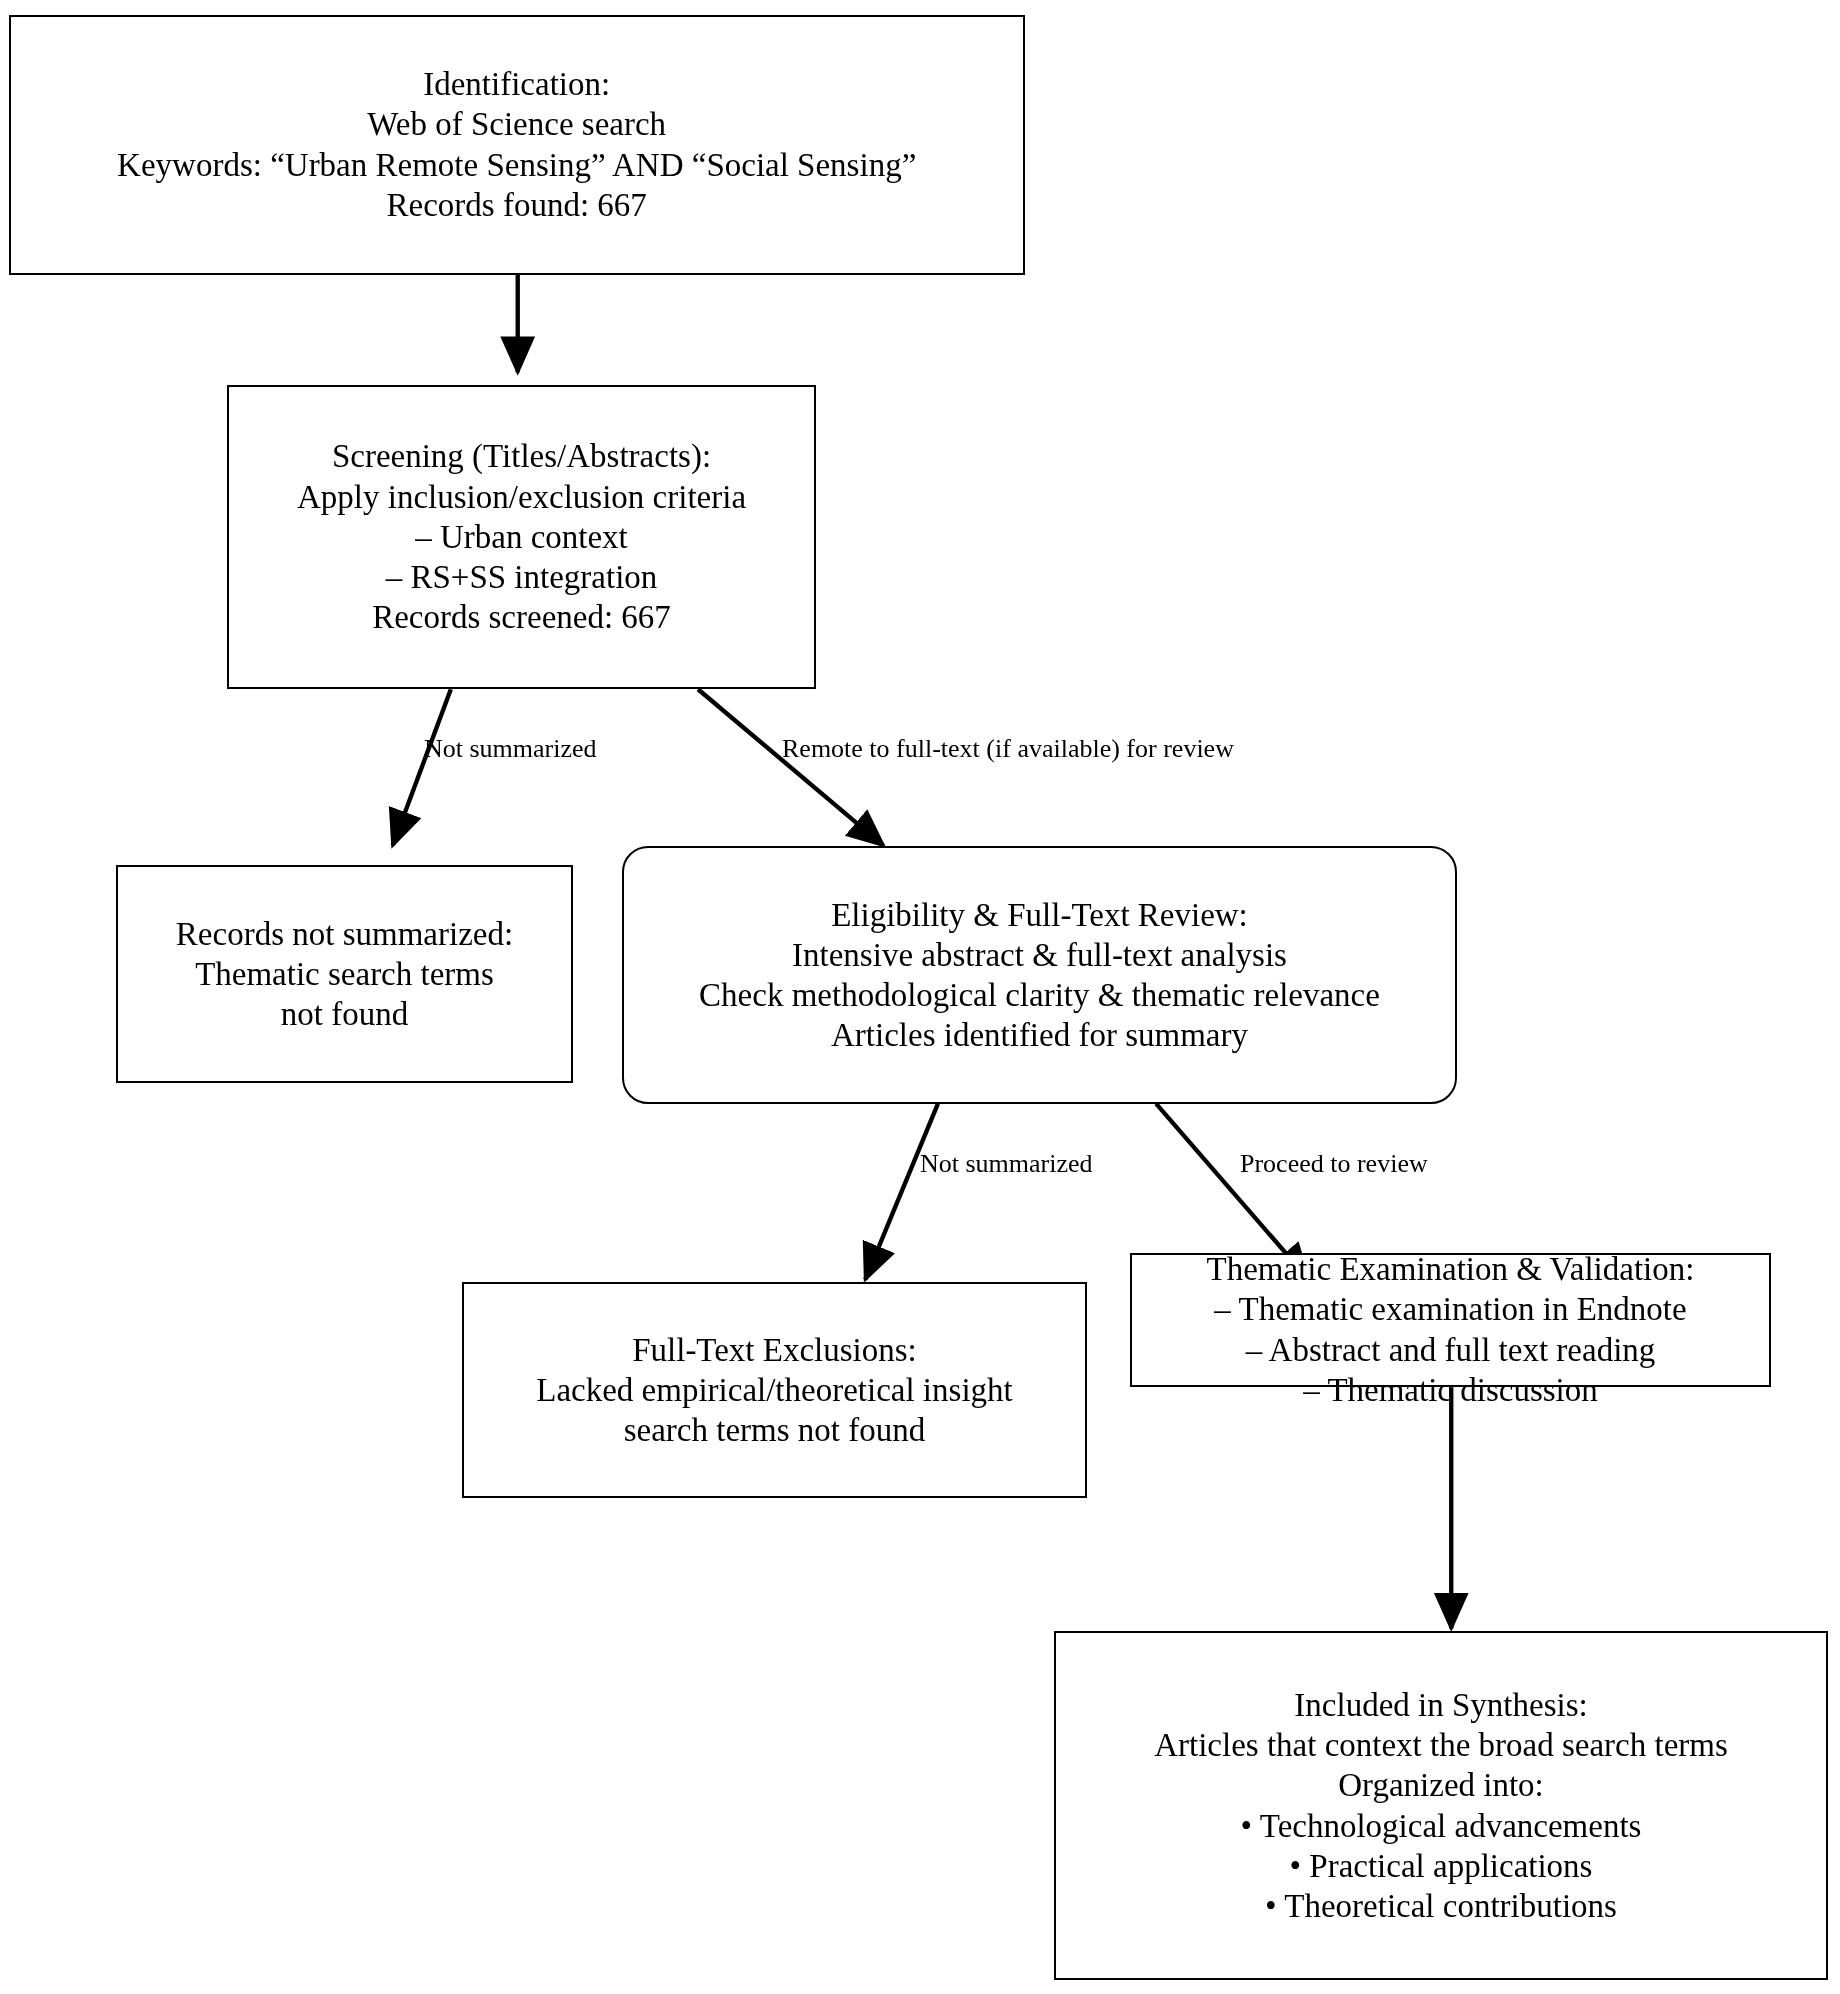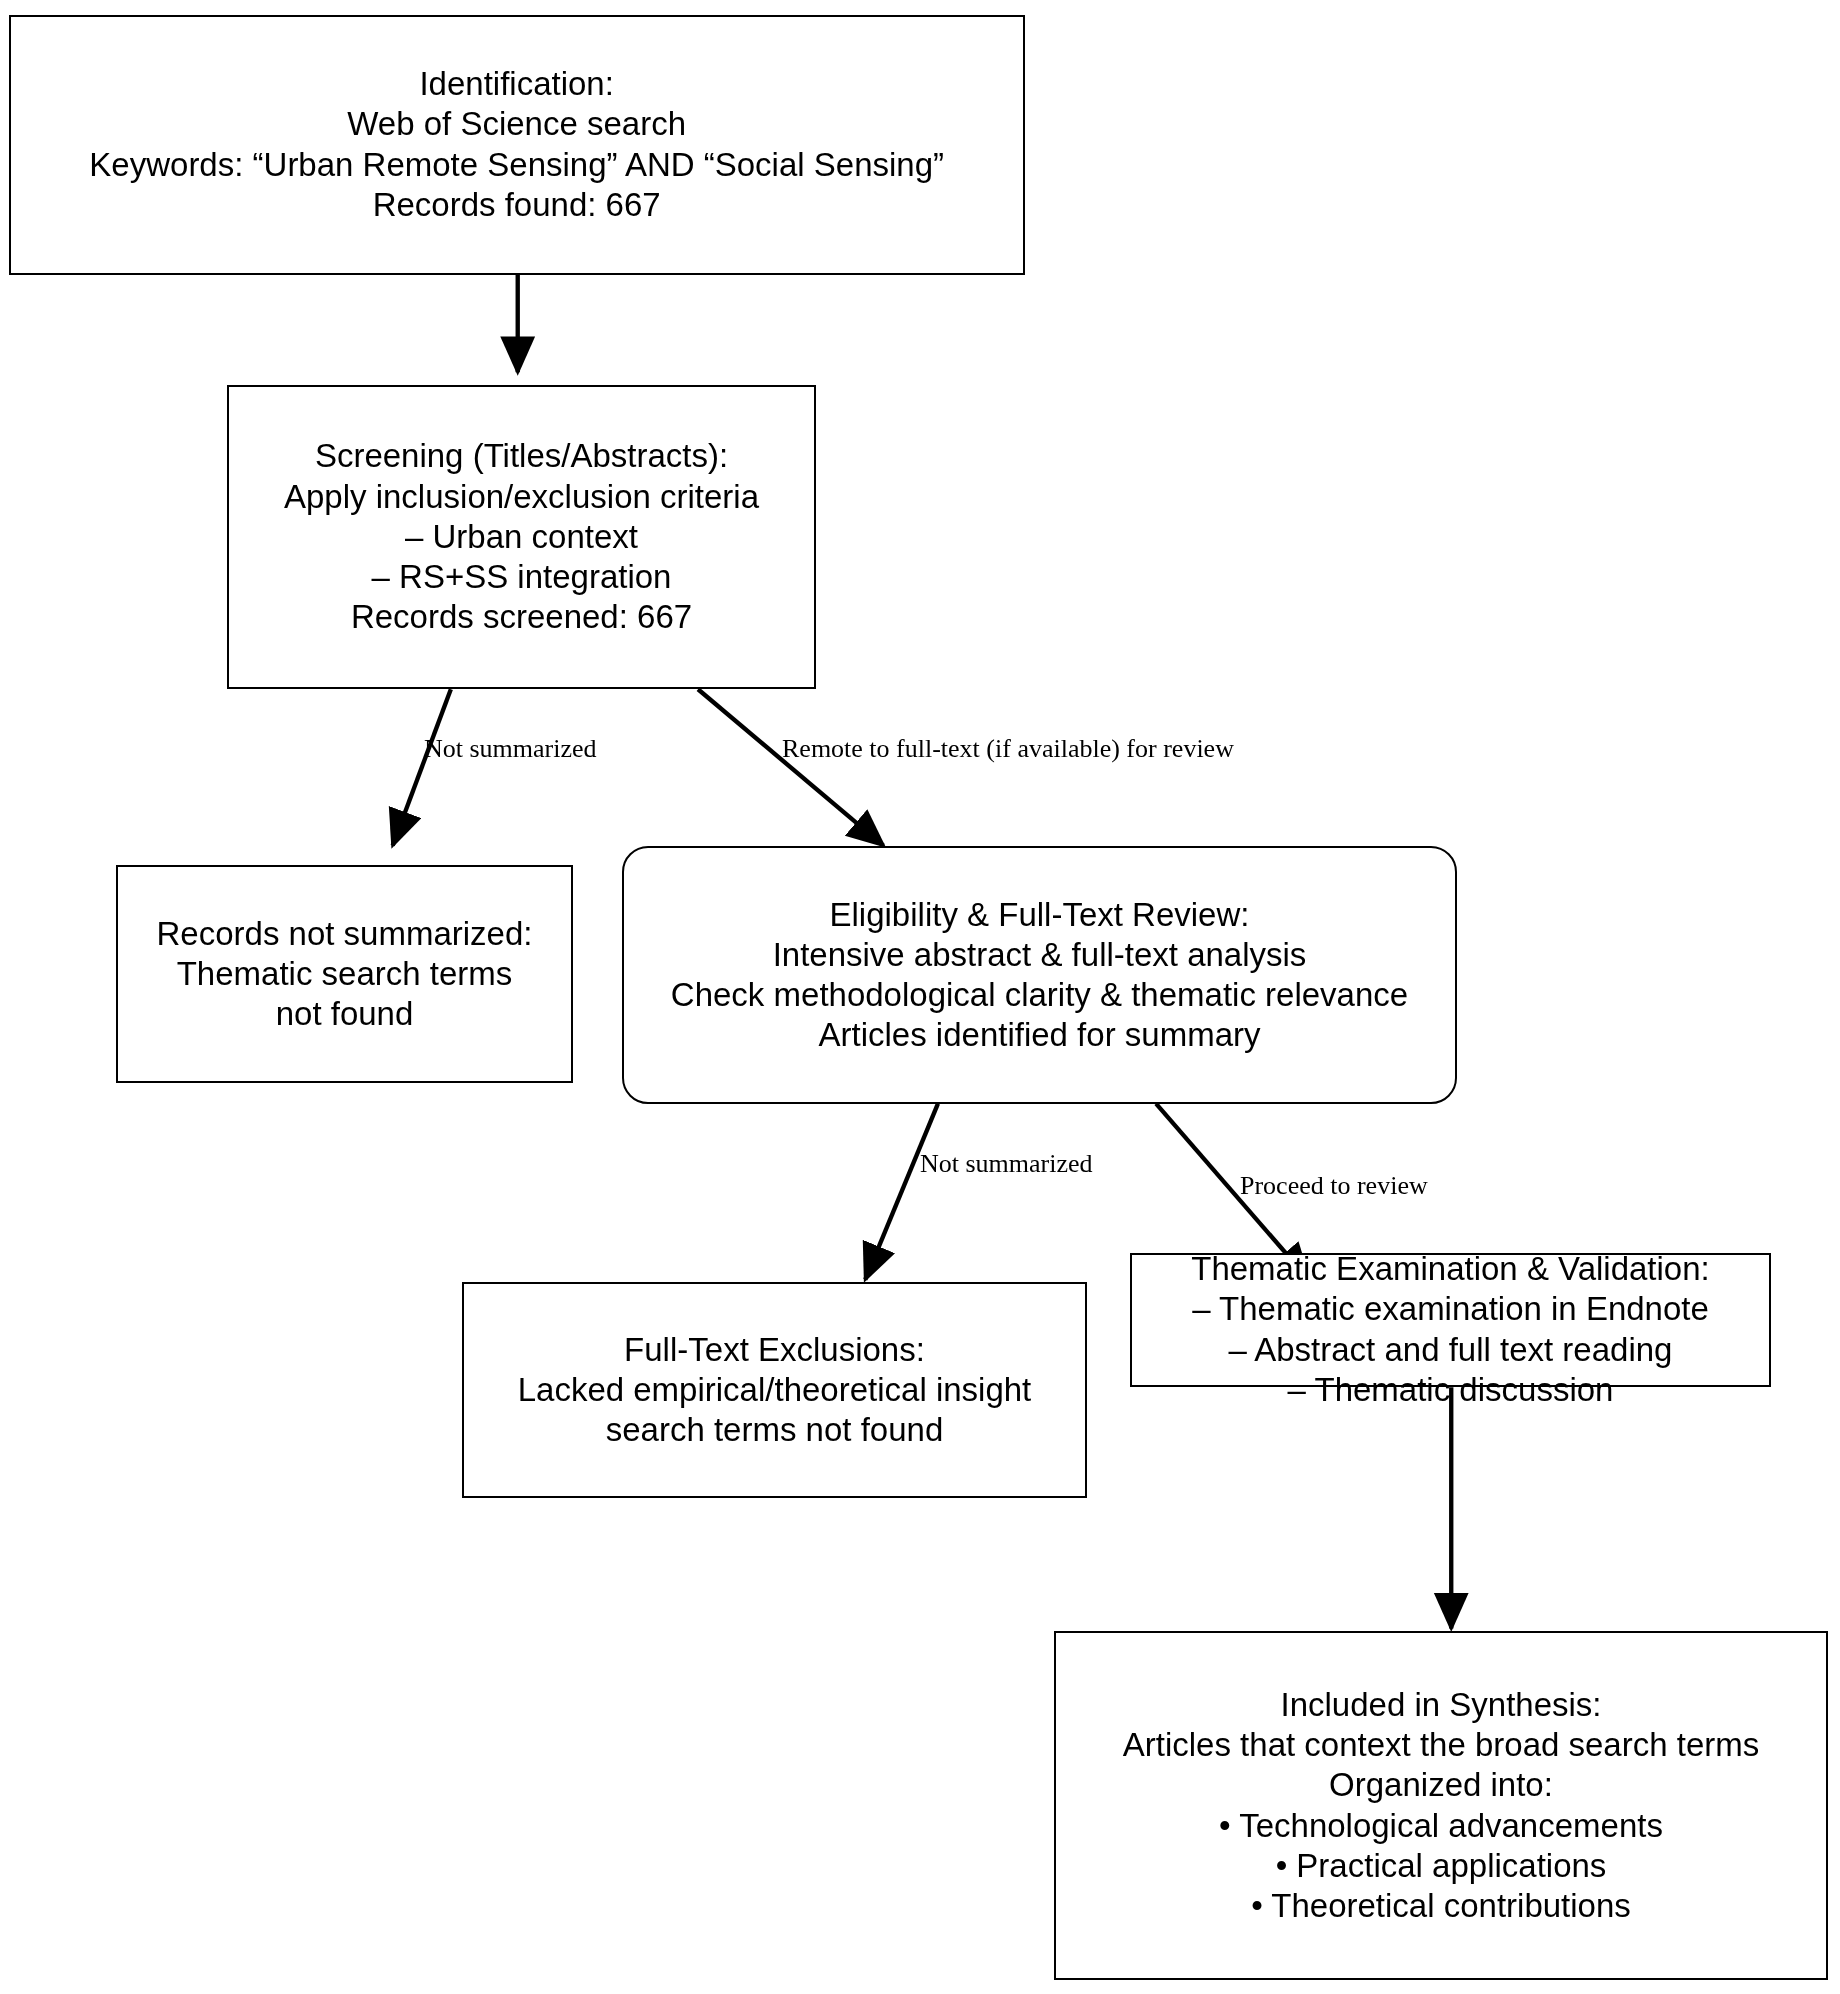--- a/index.html
+++ b/index.html
@@ -29,21 +29,21 @@
     position: absolute;
     box-sizing: border-box;
     border: 2.9px solid #000000;
     background: #ffffff;
     display: flex;
     align-items: center;
     justify-content: center;
     text-align: center;
   }
   .node .node-text {
-    font-family: Liberation Sans, sans-serif;
+    font-family: Liberation Serif, serif;
     font-size: 33px;
     line-height: 1.22;
     color: #000000;
     padding: 0 8.7px;
     white-space: pre-line;
   }
   .edge-label {
     position: absolute;
     font-family: "Liberation Serif", "DejaVu Serif", serif;
     font-size: 26px;
@@ -104,21 +104,21 @@
 
   <div class="node" style="left:622px; top:846px; width:835px; height:258px;border-radius:26px;">
     <div class="node-text">Eligibility &amp; Full-Text Review:
 Intensive abstract &amp; full-text analysis
 Check methodological clarity &amp; thematic relevance
 Articles identified for summary</div>
   </div>
 
   <div class="edge-label" style="left:920px; top:1151px;">Not summarized</div>
 
-  <div class="edge-label" style="left:1240px; top:1151px;margin-top:22px;">Proceed to review</div>
+  <div class="edge-label" style="left:1240px; top:1151px;">Proceed to review</div>
 
   <div class="node" style="left:462px; top:1282px; width:625px; height:216px;">
     <div class="node-text">Full-Text Exclusions:
 Lacked empirical/theoretical insight
 search terms not found</div>
   </div>
 
   <div class="node" style="left:1130px; top:1253px; width:641px; height:134px; align-items:center; padding-top:19px;">
     <div class="node-text">Thematic Examination &amp; Validation:
 – Thematic examination in Endnote

